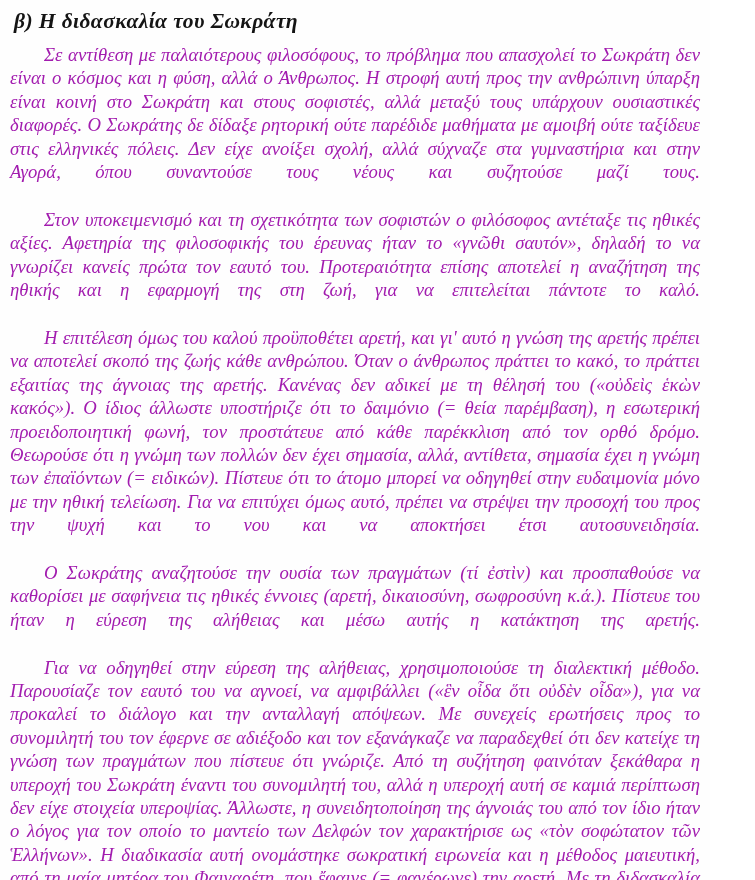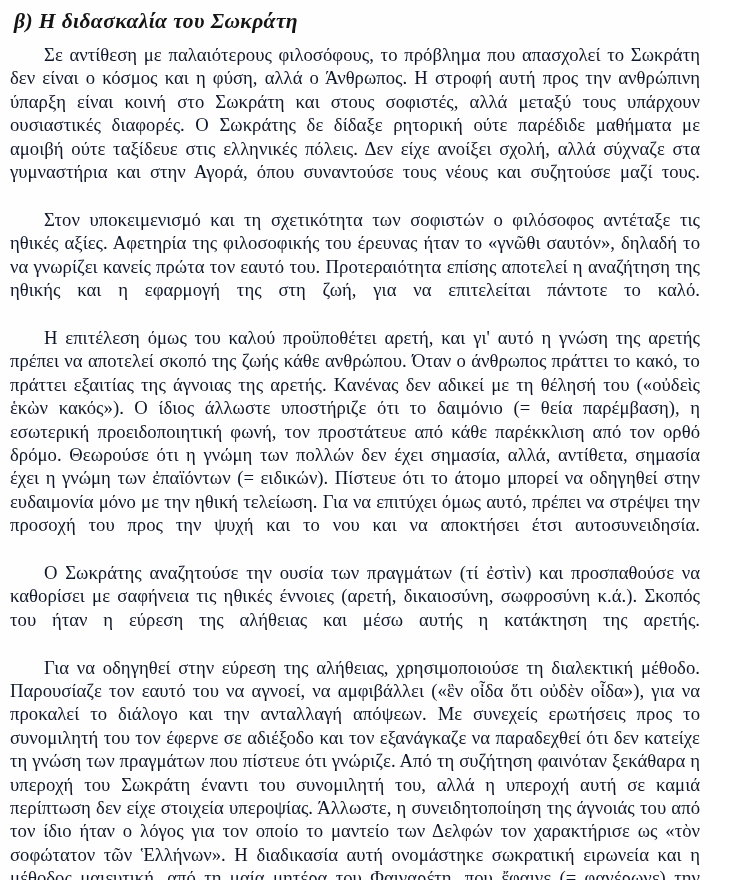--- a/index.html
+++ b/index.html
@@ -25,27 +25,28 @@
   .heading {
     font-style: italic;
     font-weight: bold;
     font-size: 21.5px;
     letter-spacing: 0.4px;
     margin: 3px 0 9px 6px;
     color: #141414;
     white-space: nowrap;
   }
   .para {
+    font-style: italic;
     font-size: 18.7px;
     line-height: 23.4px;
     text-align: justify;
     text-justify: inter-character;
     text-indent: 34px;
     margin: 0 0 0 0;
-    color: #0f172a;
+    color: #a21caf;
     letter-spacing: 0.02px;
     word-spacing: 0.3px;
     hyphens: manual;
     padding: 0 2px 0 2px;
   }
   .para + .para {
     margin-top: 1px;
   }
   .para:last-child {
     text-align: justify;
@@ -66,17 +67,17 @@
 <div class="page">
 
   <h1 class="heading">β) Η διδασκαλία του Σωκράτη</h1>
 
   <p class="para">Σε αντίθεση με παλαιότερους φιλοσόφους, το πρόβλημα που απασχολεί το Σωκράτη δεν είναι ο κόσμος και η φύση, αλλά ο Άνθρωπος. Η στροφή αυτή προς την ανθρώπινη ύπαρξη είναι κοινή στο Σωκράτη και στους σοφιστές, αλλά μεταξύ τους υπάρχουν ουσιαστικές διαφορές. Ο Σωκράτης δε δίδαξε ρητορική ούτε παρέδιδε μαθήματα με αμοιβή ούτε ταξίδευε στις ελληνικές πόλεις. Δεν είχε ανοίξει σχολή, αλλά σύχναζε στα γυμναστήρια και στην Αγορά, όπου συναντούσε τους νέους και συζητούσε μαζί τους.</p>
 
   <p class="para">Στον υποκειμενισμό και τη σχετικότητα των σοφιστών ο φιλόσοφος αντέταξε τις ηθικές αξίες. Αφετηρία της φιλοσοφικής του έρευνας ήταν το «γνῶθι σαυτόν», δηλαδή το να γνωρίζει κανείς πρώτα τον εαυτό του. Προτεραιότητα επίσης αποτελεί η αναζήτηση της ηθικής και η εφαρμογή της στη ζωή, για να επιτελείται πάντοτε το καλό.</p>
 
   <p class="para">Η επιτέλεση όμως του καλού προϋποθέτει αρετή, και γι' αυτό η γνώση της αρετής πρέπει να αποτελεί σκοπό της ζωής κάθε ανθρώπου. Όταν ο άνθρωπος πράττει το κακό, το πράττει εξαιτίας της άγνοιας της αρετής. Κανένας δεν αδικεί με τη θέλησή του («οὐδεὶς ἑκὼν κακός»). Ο ίδιος άλλωστε υποστήριζε ότι το δαιμόνιο (= θεία παρέμβαση), η εσωτερική προειδοποιητική φωνή, τον προστάτευε από κάθε παρέκκλιση από τον ορθό δρόμο. Θεωρούσε ότι η γνώμη των πολλών δεν έχει σημασία, αλλά, αντίθετα, σημασία έχει η γνώμη των ἐπαϊόντων (= ειδικών). Πίστευε ότι το άτομο μπορεί να οδηγηθεί στην ευδαιμονία μόνο με την ηθική τελείωση. Για να επιτύχει όμως αυτό, πρέπει να στρέψει την προσοχή του προς την ψυχή και το νου και να αποκτήσει έτσι αυτοσυνειδησία.</p>
 
-  <p class="para">Ο Σωκράτης αναζητούσε την ουσία των πραγμάτων (τί ἐστὶν) και προσπαθούσε να καθορίσει με σαφήνεια τις ηθικές έννοιες (αρετή, δικαιοσύνη, σωφροσύνη κ.ά.). Σκοπός του ήταν η εύρεση της αλήθειας και μέσω αυτής η κατάκτηση της αρετής.</p>
+  <p class="para">Ο Σωκράτης αναζητούσε την ουσία των πραγμάτων (τί ἐστὶν) και προσπαθούσε να καθορίσει με σαφήνεια τις ηθικές έννοιες (αρετή, δικαιοσύνη, σωφροσύνη κ.ά.). Πίστευε του ήταν η εύρεση της αλήθειας και μέσω αυτής η κατάκτηση της αρετής.</p>
 
   <p class="para nostretch">Για να οδηγηθεί στην εύρεση της αλήθειας, χρησιμοποιούσε τη διαλεκτική μέθοδο. Παρουσίαζε τον εαυτό του να αγνοεί, να αμφιβάλλει («ἓν οἶδα ὅτι οὐδὲν οἶδα»), για να προκαλεί το διάλογο και την ανταλλαγή απόψεων. Με συνεχείς ερωτήσεις προς το συνομιλητή του τον έφερνε σε αδιέξοδο και τον εξανάγκαζε να παραδεχθεί ότι δεν κατείχε τη γνώση των πραγμάτων που πίστευε ότι γνώριζε. Από τη συζήτηση φαινόταν ξεκάθαρα η υπεροχή του Σωκράτη έναντι του συνομιλητή του, αλλά η υπεροχή αυτή σε καμιά περίπτωση δεν είχε στοιχεία υπεροψίας. Άλλωστε, η συνειδητοποίηση της άγνοιάς του από τον ίδιο ήταν ο λόγος για τον οποίο το μαντείο των Δελφών τον χαρακτήρισε ως «τὸν σοφώτατον τῶν Ἑλλήνων». Η διαδικασία αυτή ονομάστηκε σωκρατική ειρωνεία και η μέθοδος μαιευτική, από τη μαία μητέρα του Φαιναρέτη, που ἔφαινε (= φανέρωνε) την αρετή. Με τη διδασκαλία του ο Σωκράτης υπήρξε ο εισηγητής της επαγωγικής μεθόδου, που προχωρεί από τα ειδικά στα γενικά, από τα επιμέρους στο όλον (αντίθ: απαγωγική).</p>
 
 </div>
 
 </body></html>

